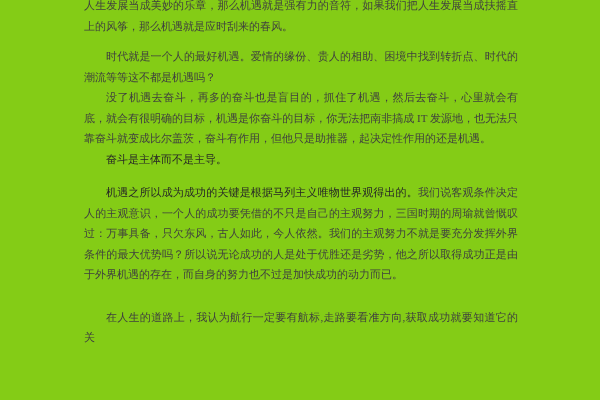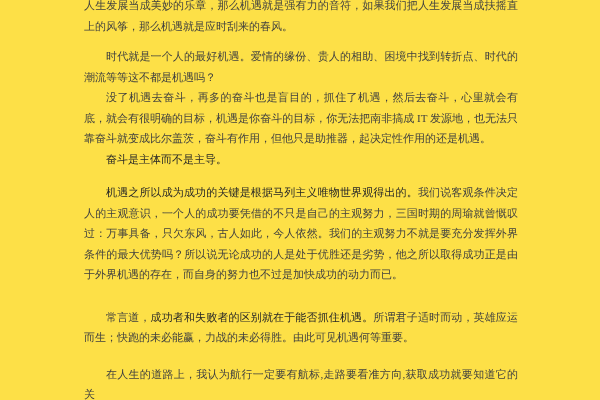--- a/index.html
+++ b/index.html
@@ -7,21 +7,21 @@
     padding: 0;
     width: 600px;
     height: 400px;
     background: #fcfcfc;
   }
   .page {
     position: relative;
     width: 600px;
     height: 400px;
     overflow: hidden;
-    background: #fde047;
+    background: #84cc16;
     font-family: "Liberation Serif", "DejaVu Serif", serif;
   }
   .essay {
     position: absolute;
     left: 84px;
     top: -5px;
     width: 434px;
     font-size: 11px;
     line-height: 20.5px;
     color: #3f3f3f;
@@ -50,16 +50,15 @@
 </head>
 <body>
 
 <div class="page">
   <div class="essay">
       <p class="no-indent"><span>人生发展当成美妙的乐章，那么机遇就是强有力的音符，如果我们把人生发展当成扶摇直上的风筝，那么机遇就是应时刮来的春风。</span></p>
       <p><span>时代就是一个人的最好机遇。爱情的缘份、贵人的相助、困境中找到转折点、时代的潮流等等这不都是机遇吗？</span></p>
       <p><span>没了机遇去奋斗，再多的奋斗也是盲目的，抓住了机遇，然后去奋斗，心里就会有底，就会有很明确的目标，机遇是你奋斗的目标，你无法把南非搞成 IT 发源地，也无法只靠奋斗就变成比尔盖茨，奋斗有作用，但他只是助推器，起决定性作用的还是机遇。</span></p>
       <p><span class="b">奋斗是主体而不是主导。</span></p>
       <p><span class="b">机遇之所以成为成功的关键是根据马列主义唯物世界观得出的。</span><span>我们说客观条件决定人的主观意识，一个人的成功要凭借的不只是自己的主观努力，三国时期的周瑜就曾慨叹过：万事具备，只欠东风，古人如此，今人依然。我们的主观努力不就是要充分发挥外界条件的最大优势吗？所以说无论成功的人是处于优胜还是劣势，他之所以取得成功正是由于外界机遇的存在，而自身的努力也不过是加快成功的动力而已。</span></p>
-      <p><span>常言道，</span><span class="b">成功者和失败者的区别就在于能否抓住机遇。</span><span>所谓君子适时而动，英雄应运而生；快跑的未必能赢，力战的未必得胜。由此可见机遇何等重要。</span></p>
       <p><span>在人生的道路上，我认为航行一定要有航标,走路要看准方向,获取成功就要知道它的关</span></p>
     </div>
 </div>
 
 </body></html>

